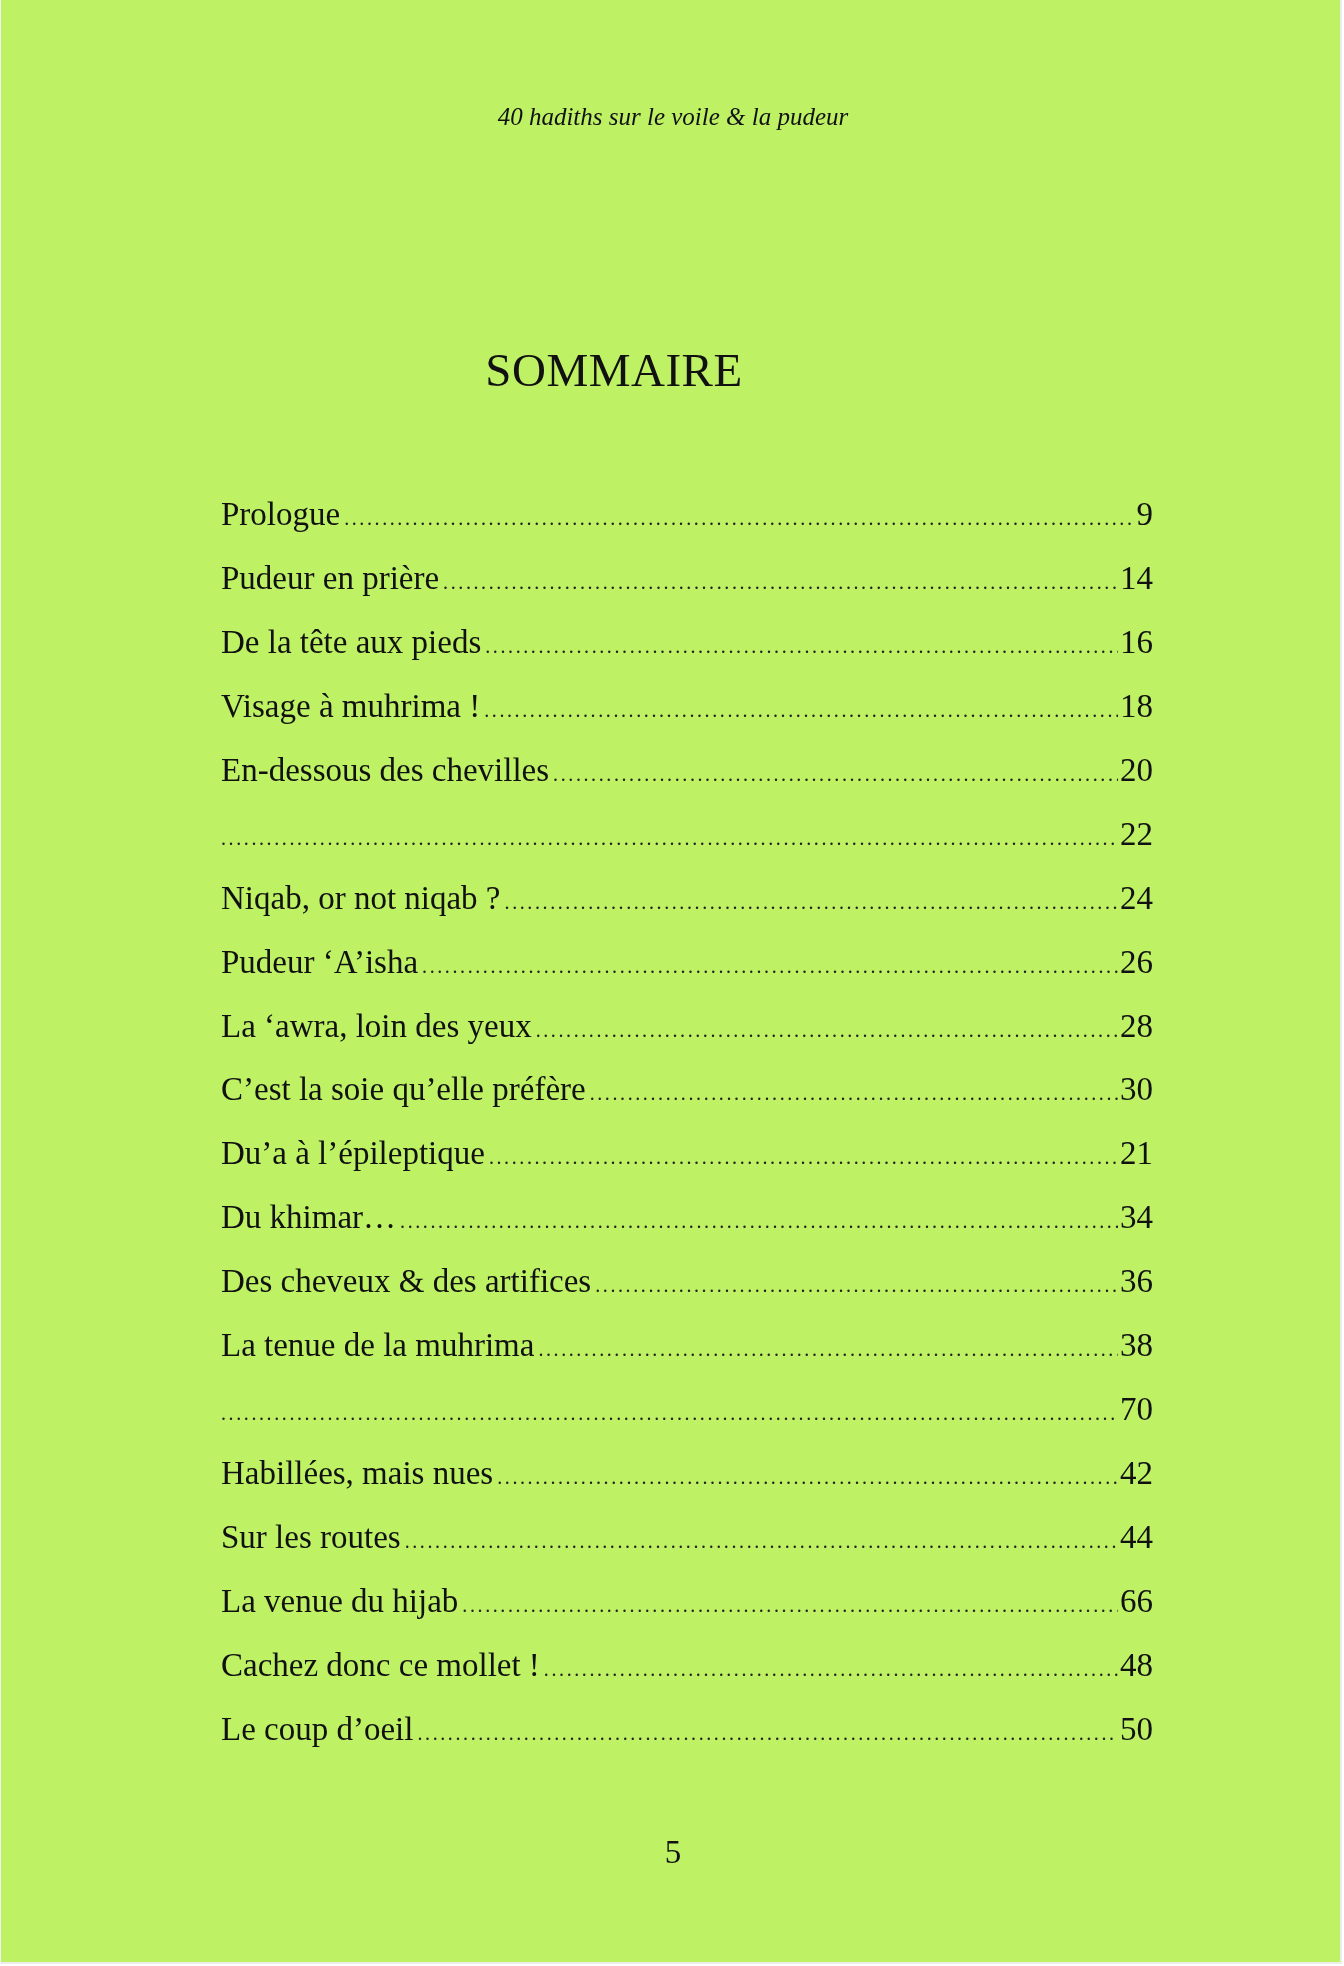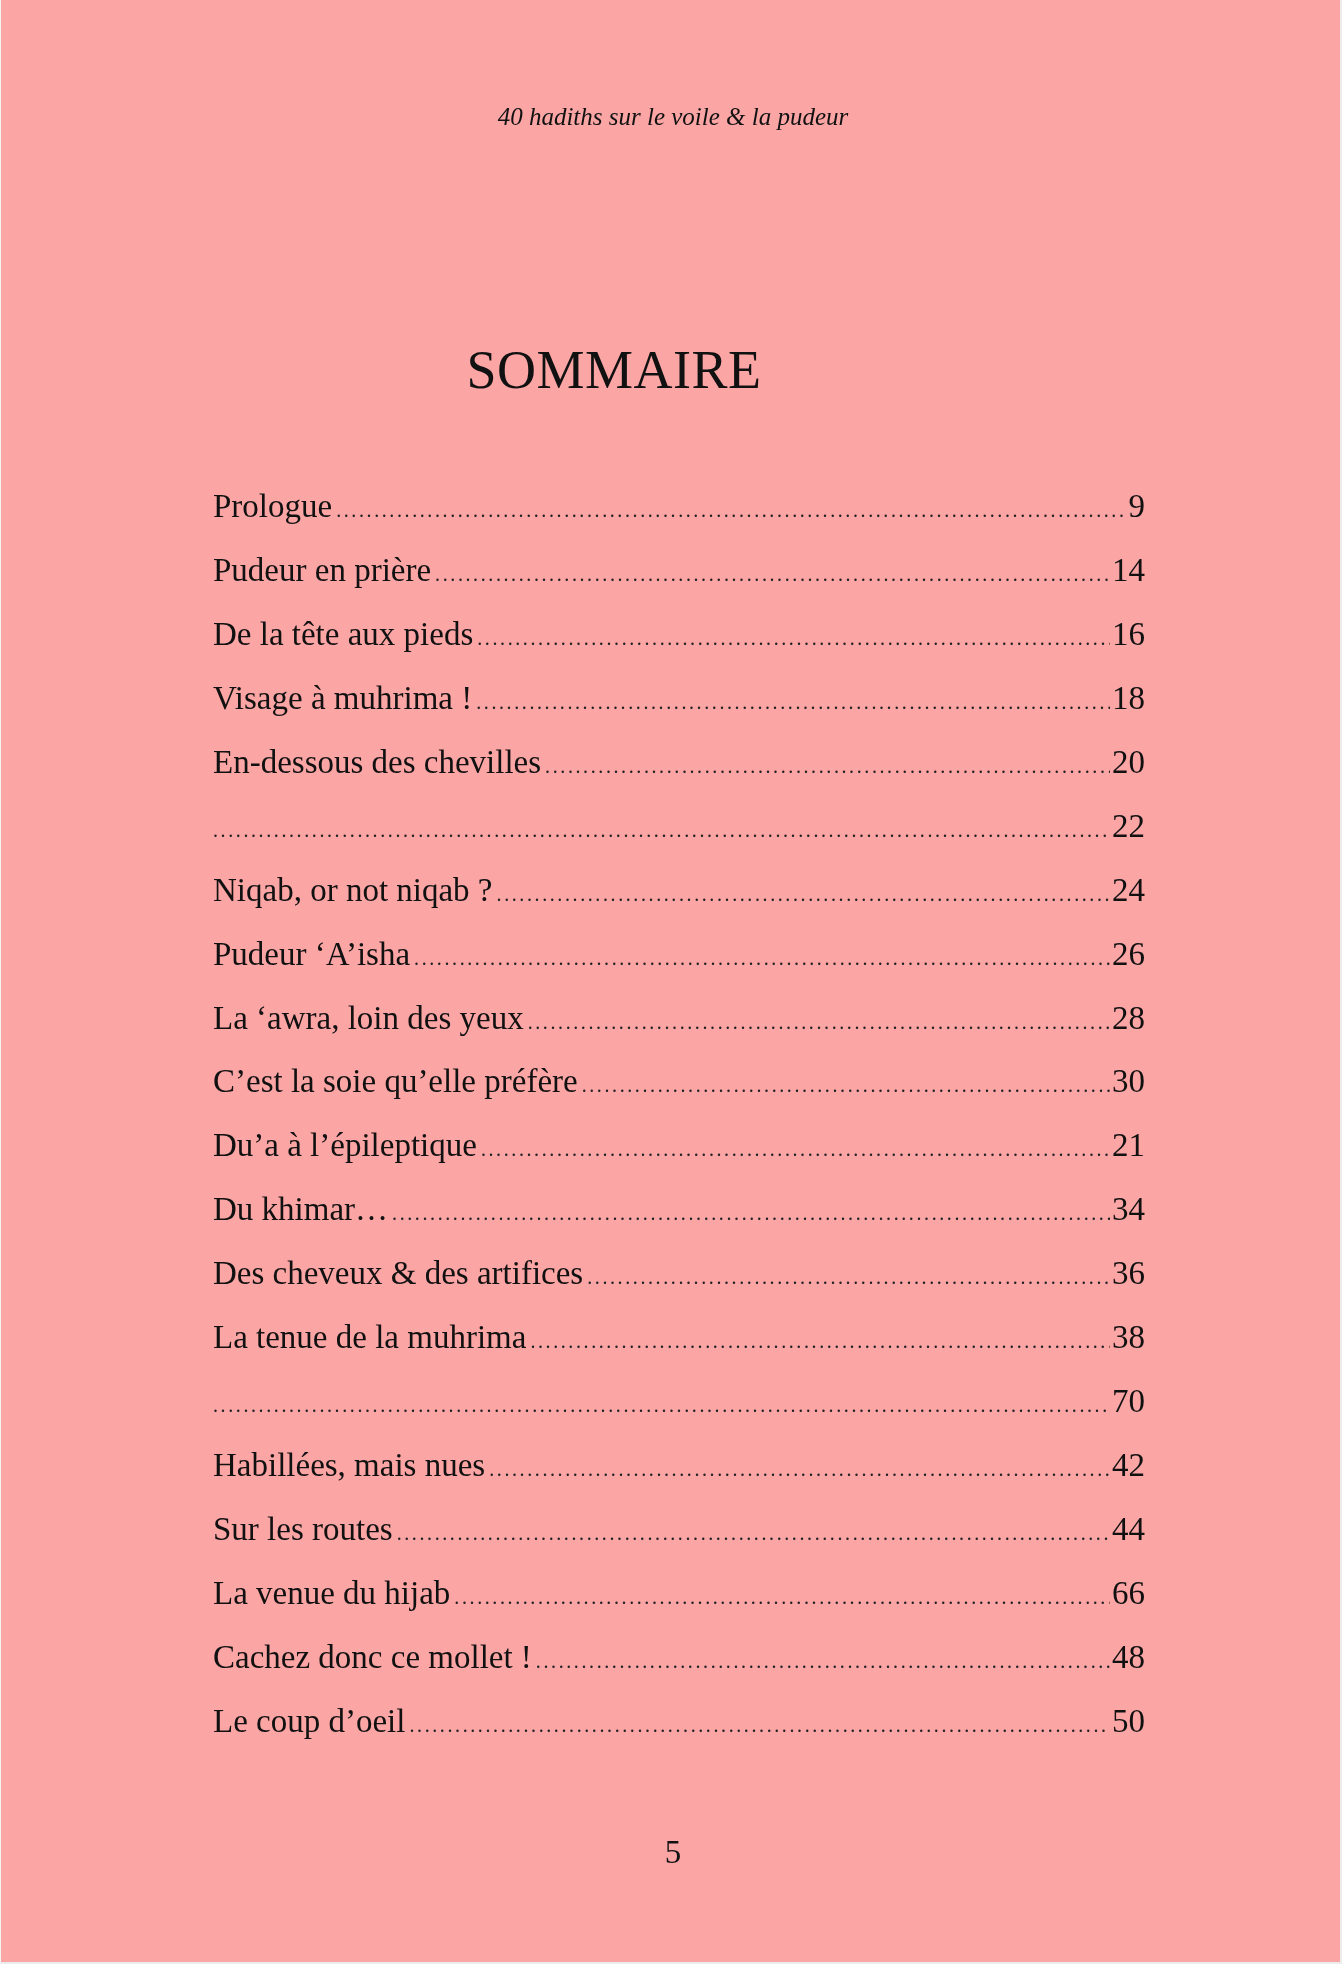--- a/index.html
+++ b/index.html
@@ -17,50 +17,50 @@
     }
     .page {
       position: absolute;
       left: 0; top: 0;
       width: 1342px;
       height: 1964px;
       border-right: 2px solid #ececec;
       border-bottom: 2px solid #ececec;
       border-left: 1px solid #f4f4f4;
       box-sizing: border-box;
-      background: #fca5a5;
+      background: #bef264;
     }
     .running-header {
       position: absolute;
       top: 100px;
       left: 0;
       width: 1344px;
       text-align: center;
       font-style: italic;
       font-size: 25px;
       line-height: 34px;
       color: #111;
     }
     .title {
       position: absolute;
       top: 340px;
       left: 0;
       width: 1226px;
       text-align: center;
-      font-size: 54px;
+      font-size: 47px;
       line-height: 60px;
       letter-spacing: 0.5px;
       color: #111;
     }
     .toc {
       position: absolute;
       top: 478px;
       left: 204px;
       width: 932px;
-      margin: 8px;
+      margin: 16px;
       padding: 0;
       list-style: none;
     }
     .toc-row {
       display: flex;
       align-items: baseline;
       height: 63.95px;
       font-size: 33px;
       line-height: 40px;
       white-space: nowrap;

